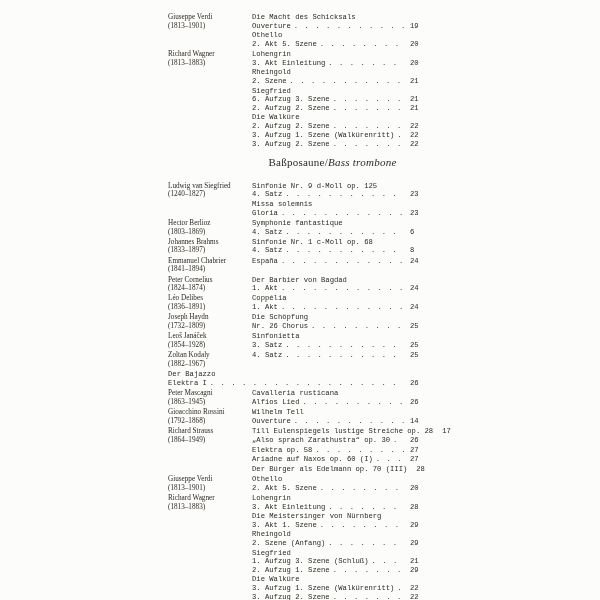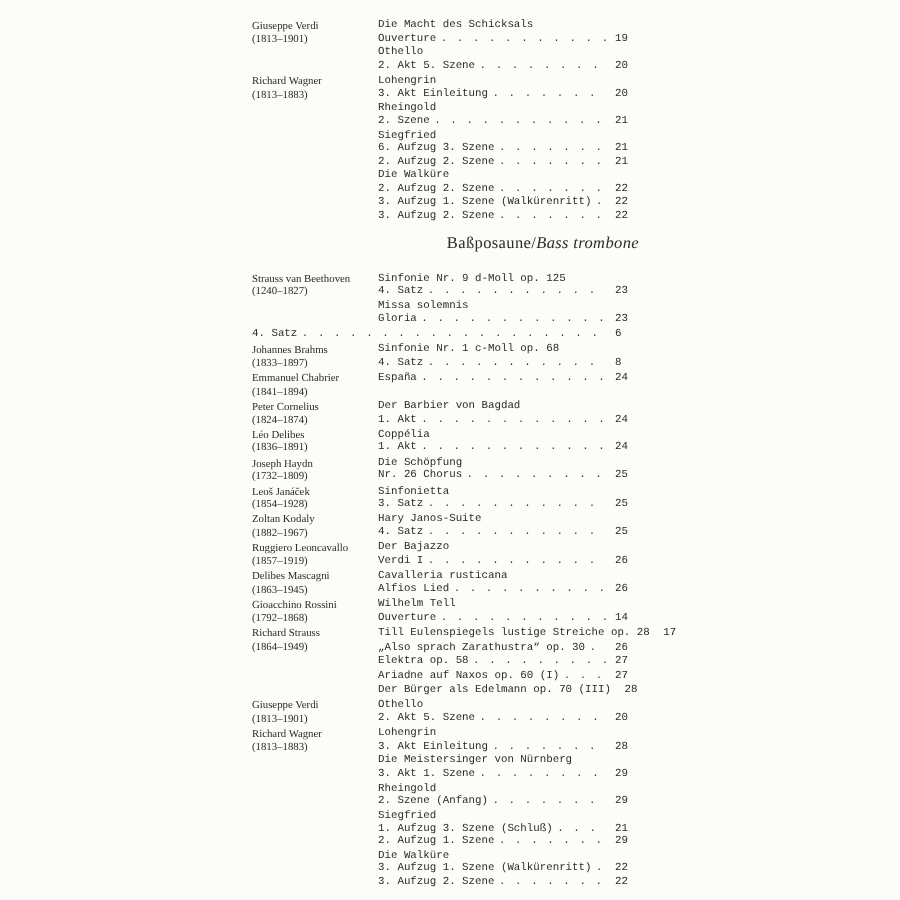--- a/index.html
+++ b/index.html
@@ -35,21 +35,21 @@
     letter-spacing: 1.05px;
     margin-right: 6px;
     color: #3a362f;
   }
   .pnum { flex: 0 0 16px; text-align: left; white-space: nowrap; }
   .heading {
     font-size: 11px;
     line-height: 13px;
     font-weight: normal;
     letter-spacing: 0.25px;
-    text-align: right;
+    text-align: center;
     margin: 8px 0 12.5px 71px;
   }
   .heading .en { font-style: italic; }
 </style>
 </head>
 <body>
 
 <div class="page">
   <div class="section">
   <div class="group">
@@ -132,21 +132,21 @@
           </div>
         </div>
   </div>
 </div>
 
   <h2 class="heading"><span>Baßposaune/</span><span class="en">Bass trombone</span></h2>
 
   <div class="section">
   <div class="group">
     <div class="composer">
-      <div>Strauss van Beethoven</div>
+      <div>Ludwig van Siegfried</div>
       <div>(1240–1827)</div>
     </div>
     <div class="works">
           <div class="work">
             <div>Sinfonie Nr. 9 d-Moll op. 125</div>
             <div class="row">
               <span class="label">4. Satz</span>
               <span class="dots">. . . . . . . . . . . . . . . . . . . . . . . . . . . . . . . . . . . . . . . . . . . . . . . . . . . . . . . . . . . . . . . . . . . . . . . . . . . . . . . . </span>
               <span class="pnum">23</span>
             </div>
@@ -156,22 +156,27 @@
             <div class="row">
               <span class="label">Gloria</span>
               <span class="dots">. . . . . . . . . . . . . . . . . . . . . . . . . . . . . . . . . . . . . . . . . . . . . . . . . . . . . . . . . . . . . . . . . . . . . . . . . . . . . . . . </span>
               <span class="pnum">23</span>
             </div>
           </div>
         </div>
   </div>
 
   <div class="group">
-    <div class="works">
-          <div class="work">
+    <div class="composer">
+      <div>Hector Berlioz</div>
+      <div>(1803–1869)</div>
+    </div>
+    <div class="works">
+          <div class="work">
+            <div>Symphonie fantastique</div>
             <div class="row">
               <span class="label">4. Satz</span>
               <span class="dots">. . . . . . . . . . . . . . . . . . . . . . . . . . . . . . . . . . . . . . . . . . . . . . . . . . . . . . . . . . . . . . . . . . . . . . . . . . . . . . . . </span>
               <span class="pnum">6</span>
             </div>
           </div>
         </div>
   </div>
 
   <div class="group">
@@ -275,50 +280,45 @@
         </div>
   </div>
 
   <div class="group">
     <div class="composer">
       <div>Zoltan Kodaly</div>
       <div>(1882–1967)</div>
     </div>
     <div class="works">
           <div class="work">
-            <div>Hary Janos-Suite</div>
             <div class="row">
               <span class="label">4. Satz</span>
               <span class="dots">. . . . . . . . . . . . . . . . . . . . . . . . . . . . . . . . . . . . . . . . . . . . . . . . . . . . . . . . . . . . . . . . . . . . . . . . . . . . . . . . </span>
               <span class="pnum">25</span>
             </div>
           </div>
         </div>
   </div>
 
   <div class="group">
-    <div class="composer">
-      <div>Ruggiero Leoncavallo</div>
-      <div>(1857–1919)</div>
-    </div>
     <div class="works">
           <div class="work">
             <div>Der Bajazzo</div>
             <div class="row">
-              <span class="label">Verdi I</span>
+              <span class="label">Elektra I</span>
               <span class="dots">. . . . . . . . . . . . . . . . . . . . . . . . . . . . . . . . . . . . . . . . . . . . . . . . . . . . . . . . . . . . . . . . . . . . . . . . . . . . . . . . </span>
               <span class="pnum">26</span>
             </div>
           </div>
         </div>
   </div>
 
   <div class="group">
     <div class="composer">
-      <div>Delibes Mascagni</div>
+      <div>Peter Mascagni</div>
       <div>(1863–1945)</div>
     </div>
     <div class="works">
           <div class="work">
             <div>Cavalleria rusticana</div>
             <div class="row">
               <span class="label">Alfios Lied</span>
               <span class="dots">. . . . . . . . . . . . . . . . . . . . . . . . . . . . . . . . . . . . . . . . . . . . . . . . . . . . . . . . . . . . . . . . . . . . . . . . . . . . . . . . </span>
               <span class="pnum">26</span>
             </div>

